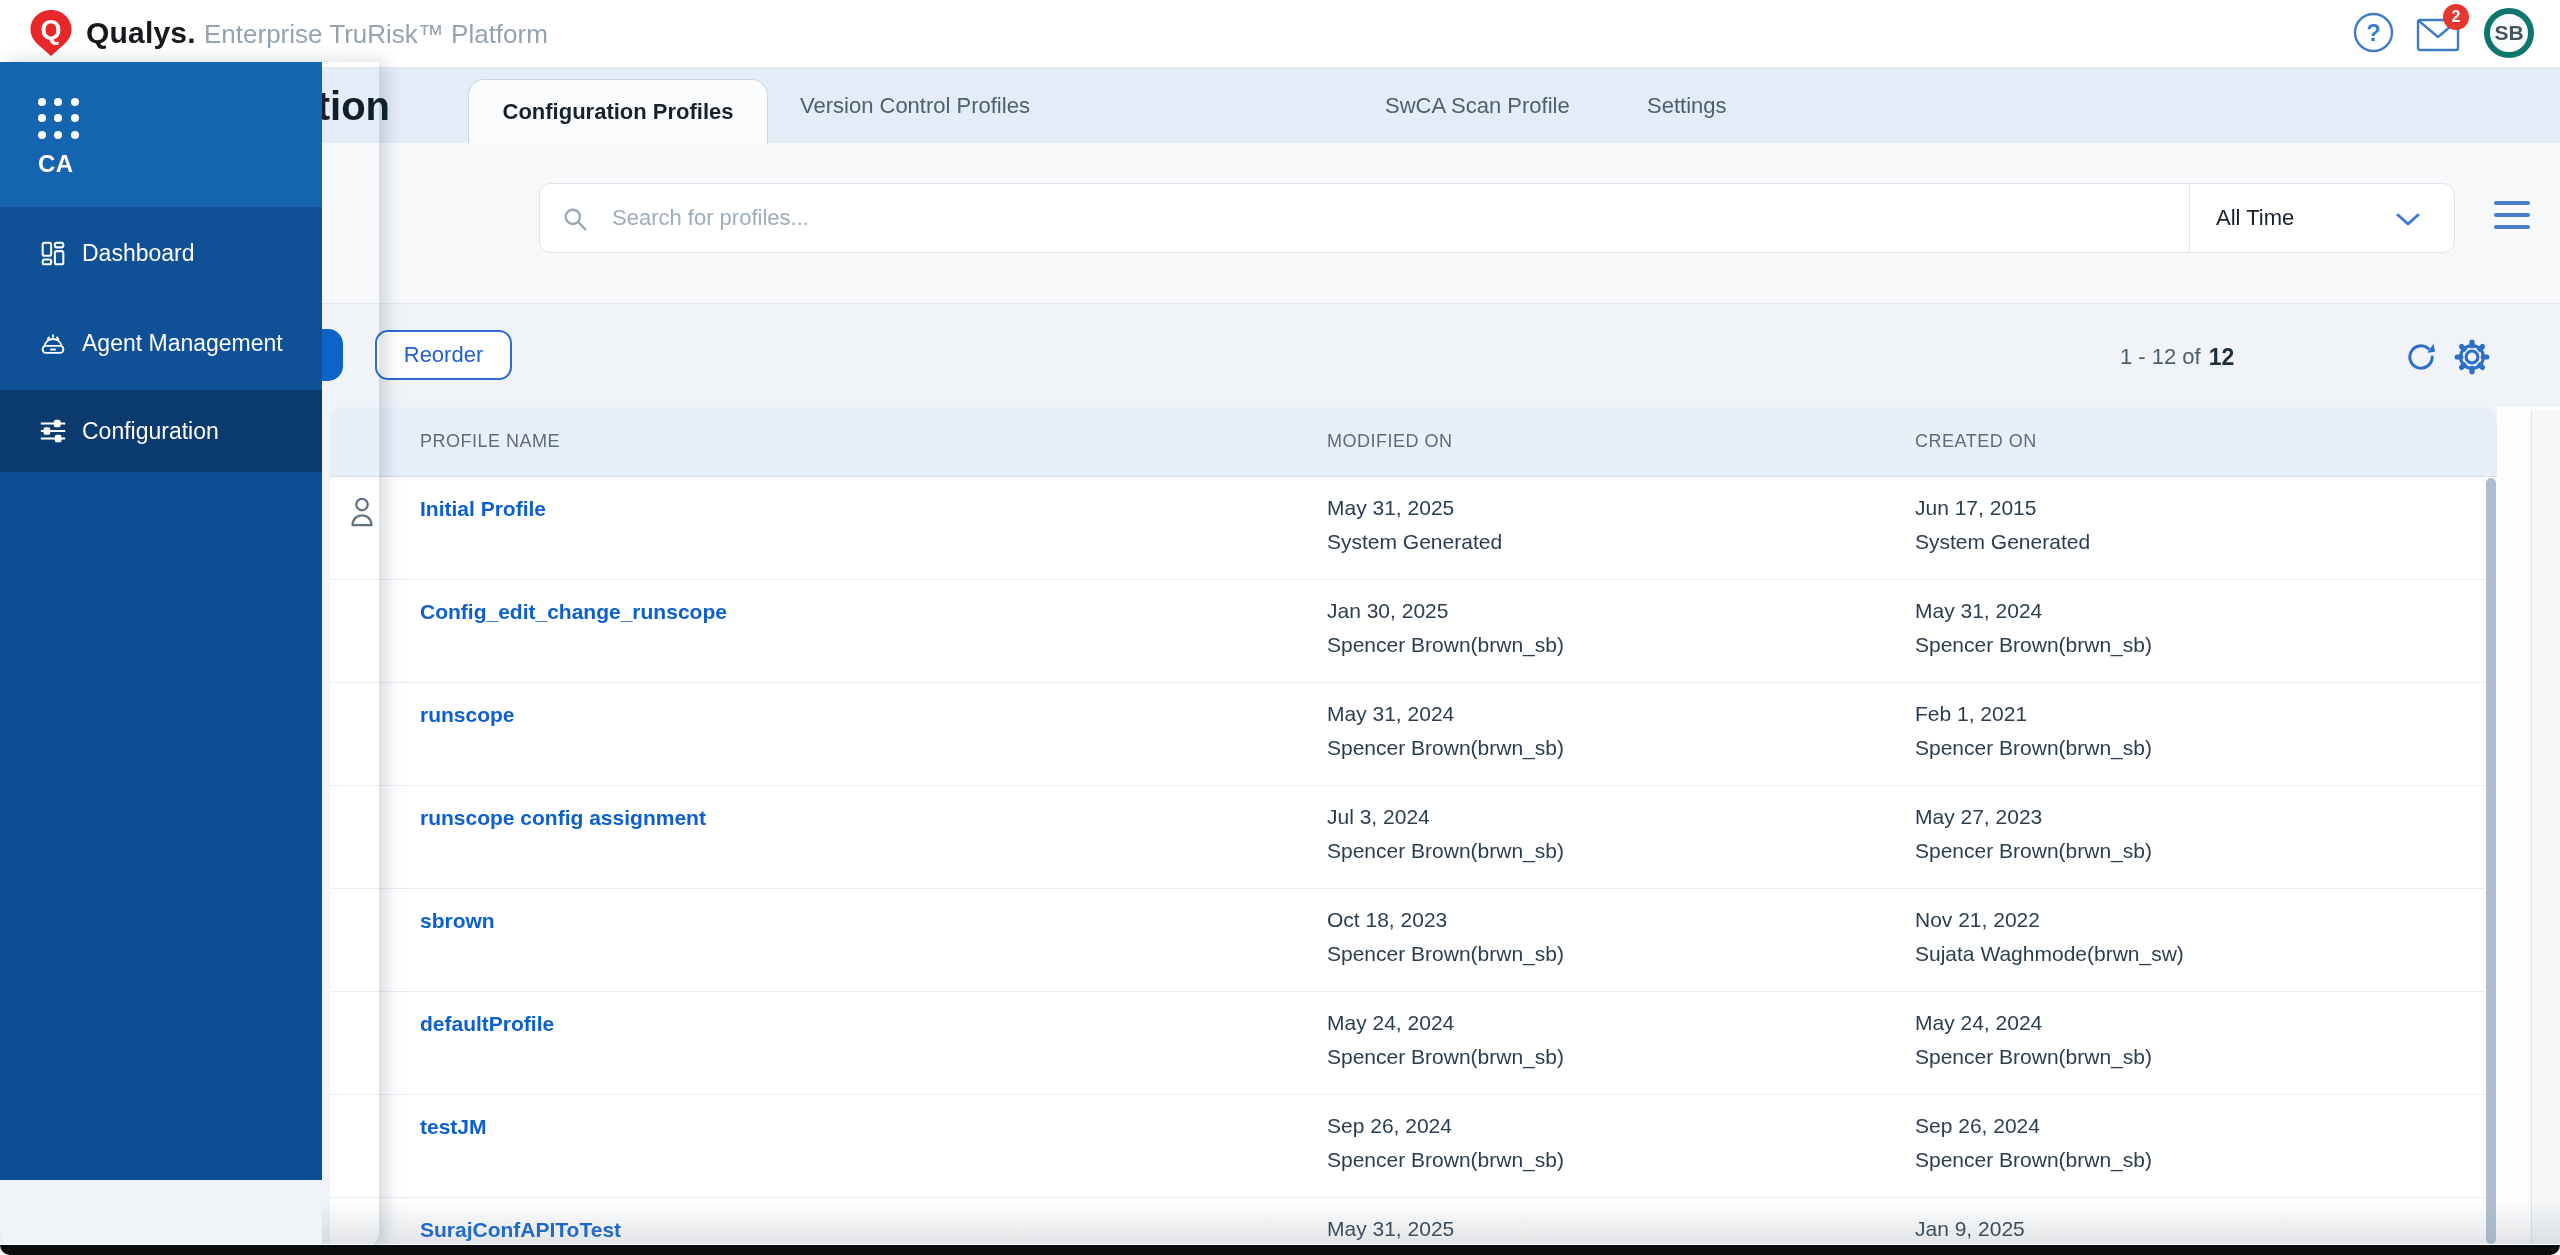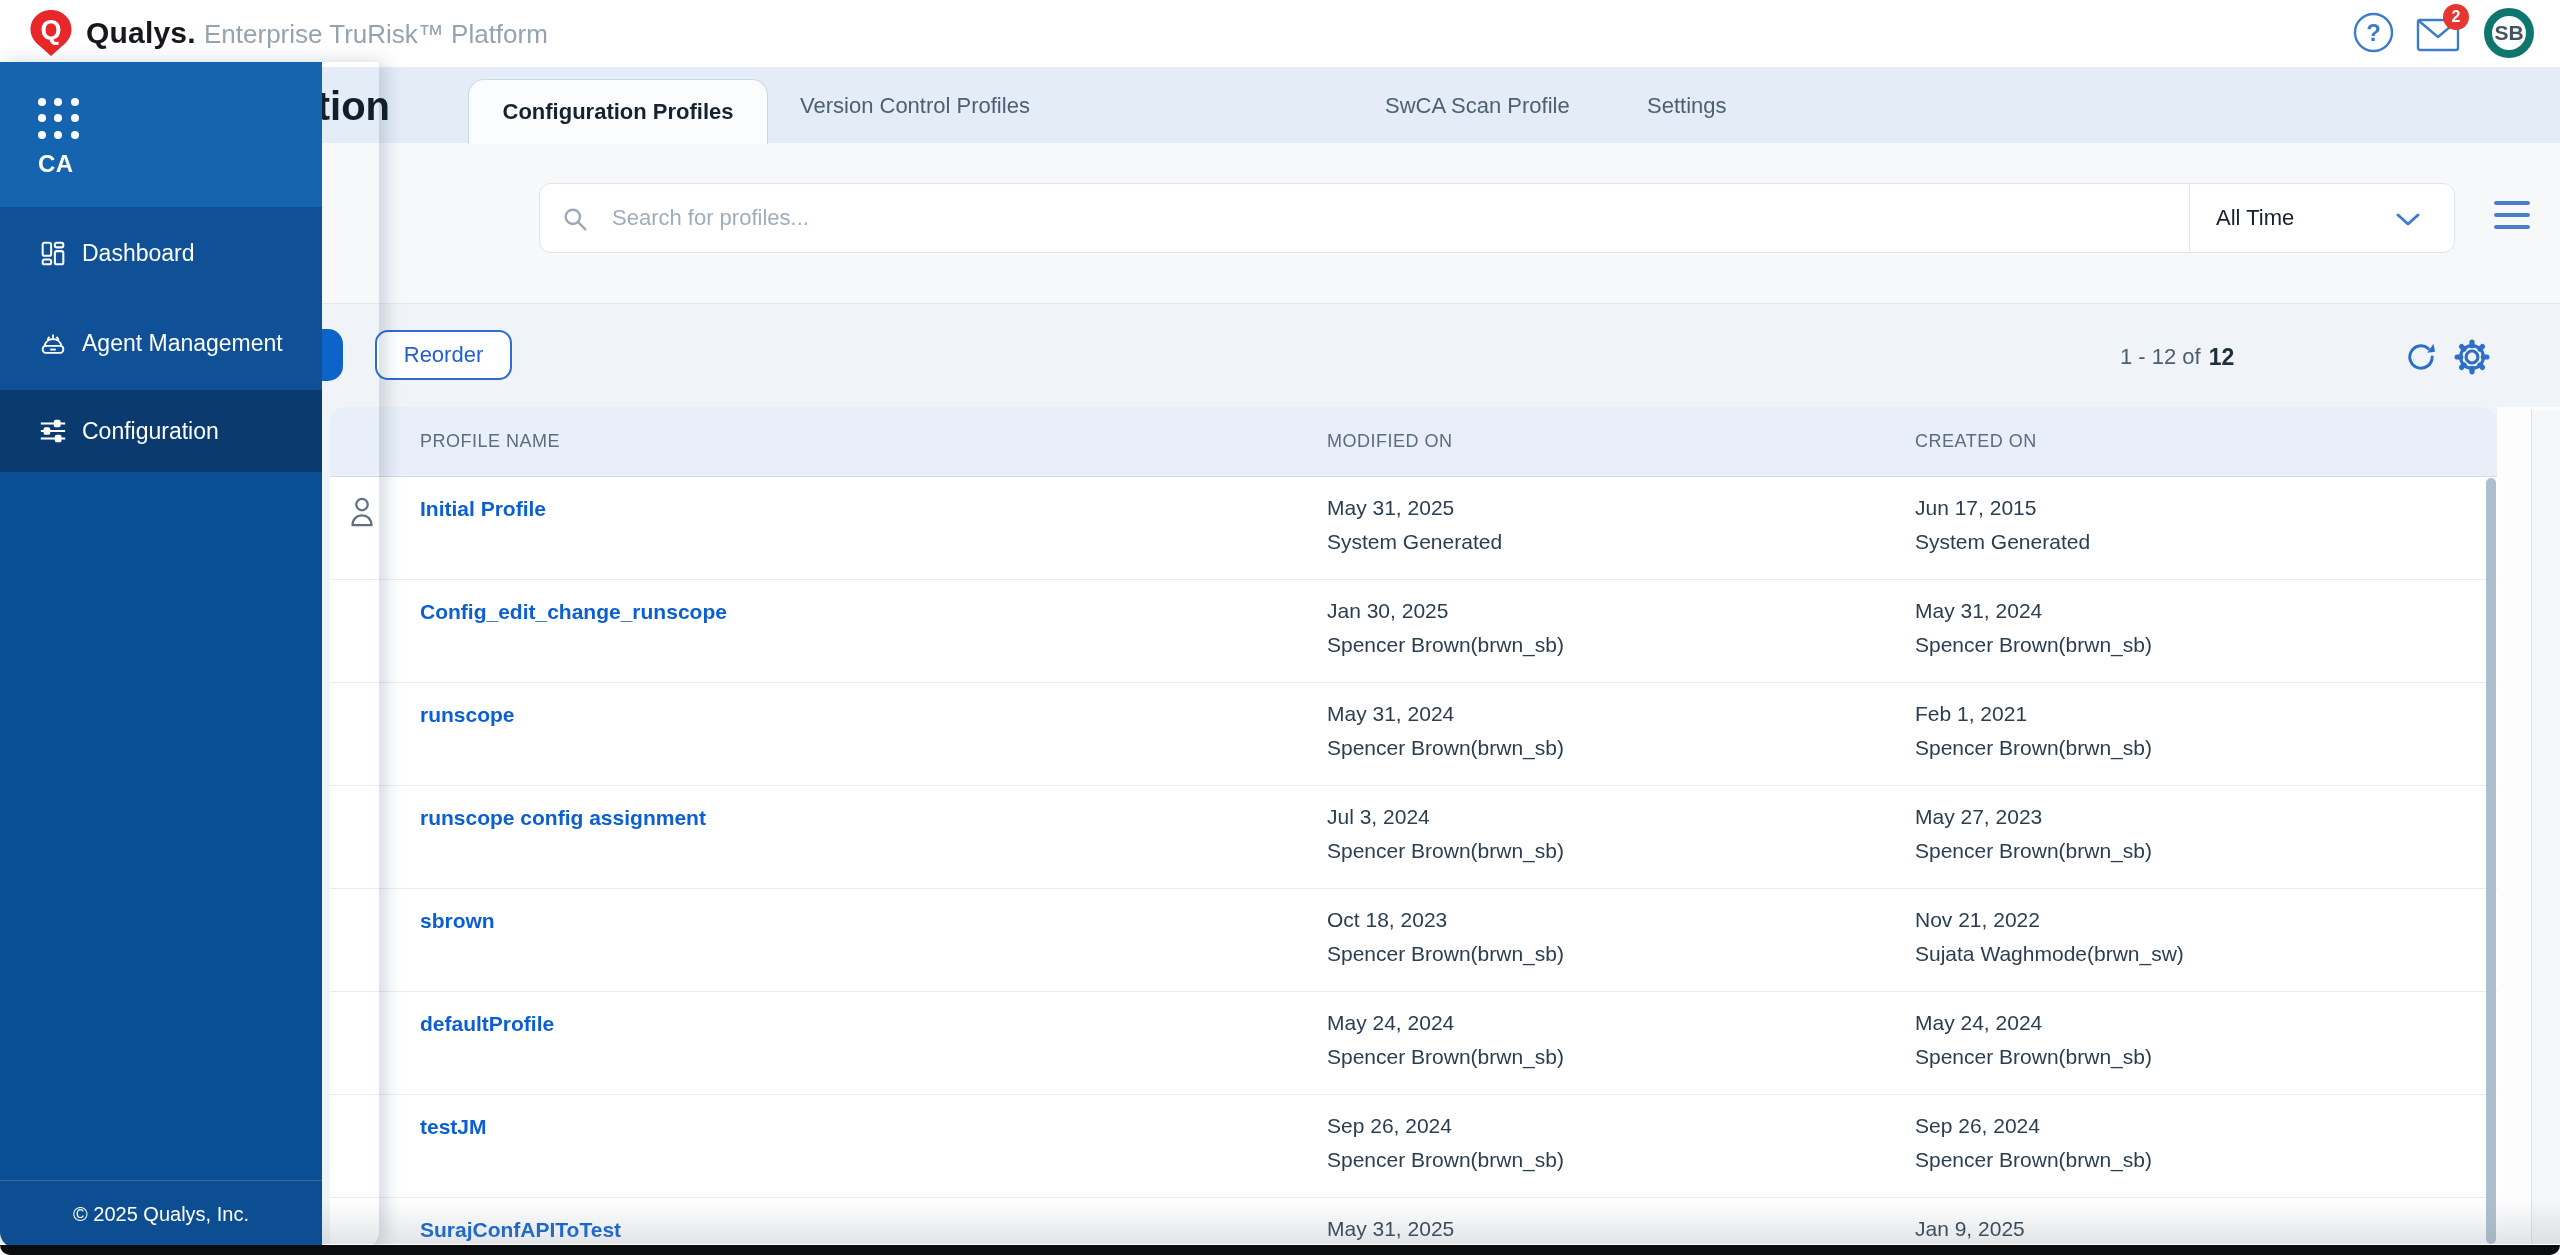--- a/index.html
+++ b/index.html
@@ -11,21 +11,21 @@
   .topbar { position:absolute; left:0; top:0; width:2560px; height:68px; background:#fff;
     border-bottom:1px solid #e7eaee; z-index:3; }
   .logo-pin { position:absolute; left:28px; top:9px; width:46px; height:50px; }
   .brand { position:absolute; left:86px; top:16px; font-size:30px; font-weight:bold; color:#15191d; letter-spacing:.2px; }
   .product { position:absolute; left:204px; top:19px; font-size:26px; color:#95a3b1;text-align:center; }
   .help-btn { position:absolute; left:2353px; top:12px; width:41px; height:41px; }
   .mail-btn { position:absolute; left:2416px; top:13px; width:46px; height:40px; }
   .mail-badge { position:absolute; left:27px; top:-9px; min-width:26px; height:26px; border-radius:13px;
     background:#e5372f; color:#fff; font-size:16px; font-weight:bold; display:flex; align-items:center; justify-content:center; }
   .avatar { position:absolute; left:2484px; top:8px; width:50px; height:50px; border-radius:50%;
-    border:8px solid #0f766e; background:#fbfcfd; color:#45535f; font-size:21px; font-weight:bold;
+    border:6px solid #0f766e; background:#fbfcfd; color:#45535f; font-size:21px; font-weight:bold;
     display:flex; align-items:center; justify-content:center; }
 
   
   .page-title { position:absolute; right:2170px; top:84px; font-size:40px; font-weight:bold; color:#101f2b;
     white-space:nowrap; z-index:2; }
   .tab-band { position:absolute; left:0; top:68px; width:2560px; height:75px; background:#e4ecf7; z-index:1; }
   .tab-active { position:absolute; left:468px; top:79px; width:300px; height:65px; background:#fbfcfd;
     border:1px solid #cbd7e5; border-bottom:none; border-radius:16px 16px 0 0; z-index:2;
     display:flex; align-items:center; justify-content:center; font-size:22px; font-weight:bold; color:#16232e; }
   .tab { position:absolute; top:68px; height:75px; display:flex; align-items:center; z-index:2;
@@ -374,17 +374,16 @@
         <line x1="3" y1="8" x2="29" y2="8"></line>
           <rect x="18" y="5" width="5" height="6" rx="1"></rect>
         <line x1="3" y1="16" x2="29" y2="16"></line>
           <rect x="7" y="13" width="5" height="6" rx="1"></rect>
         <line x1="3" y1="24" x2="29" y2="24"></line>
           <rect x="19" y="21" width="5" height="6" rx="1"></rect>
       </svg>
       <span class="lb">Configuration</span>
     </div>
 
-    <div class="sb-footer">© 2025 Qualys, Inc.</div>
   </div>
 
   <div class="window-edge"></div>
 </div>
 
 </body></html>

